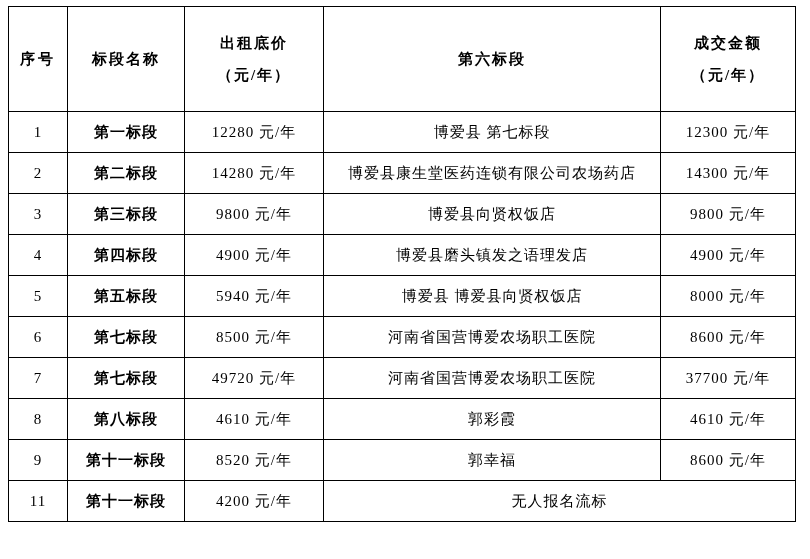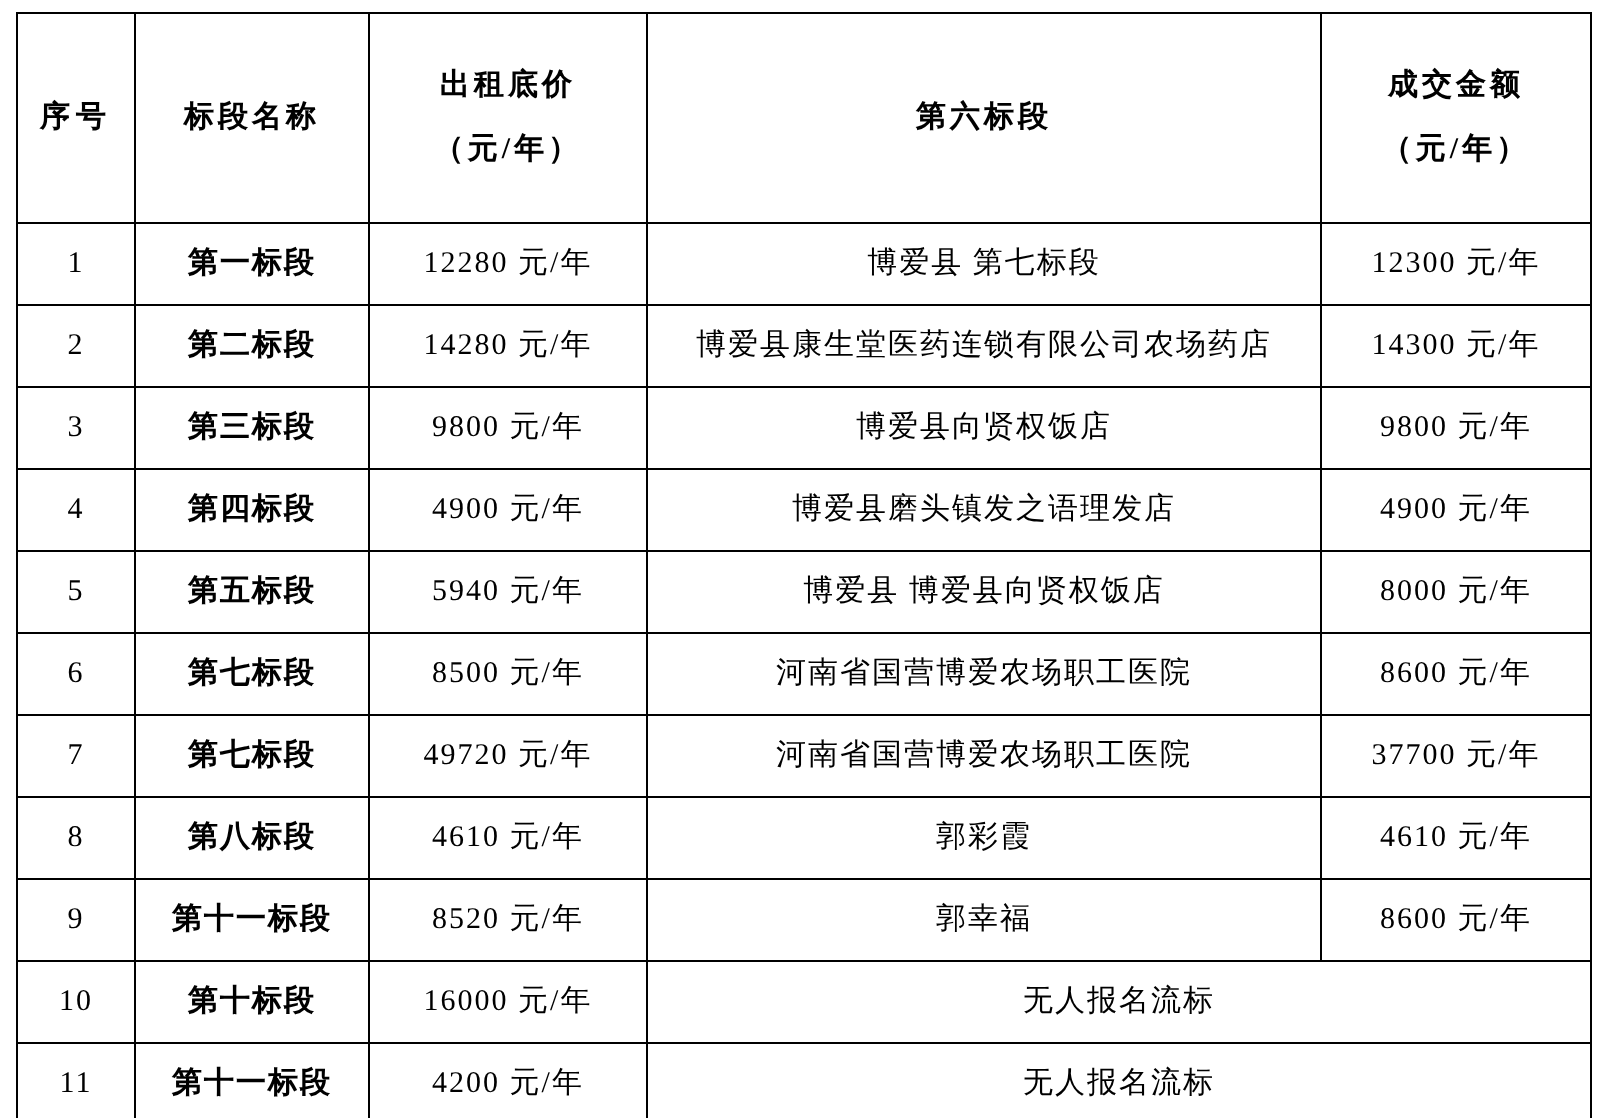--- a/index.html
+++ b/index.html
@@ -147,26 +147,20 @@
           <td class="money col-deal">4610 元/年</td>
         </tr>
         <tr>
           <td class="num col-no">9</td>
           <td class="name col-name">第十一标段</td>
           <td class="money col-price">8520 元/年</td>
           <td class="party col-party">郭幸福</td>
           <td class="money col-deal">8600 元/年</td>
         </tr>
         <tr>
-          <td class="num col-no">10</td>
-          <td class="name col-name">第十标段</td>
-          <td class="money col-price">16000 元/年</td>
-          <td class="party col-party" colspan="2">无人报名流标</td>
-        </tr>
-        <tr>
           <td class="num col-no">11</td>
           <td class="name col-name">第十一标段</td>
           <td class="money col-price">4200 元/年</td>
           <td class="party col-party" colspan="2">无人报名流标</td>
         </tr>
       </tbody>
   </table>
 </div>
 
 </body></html>

